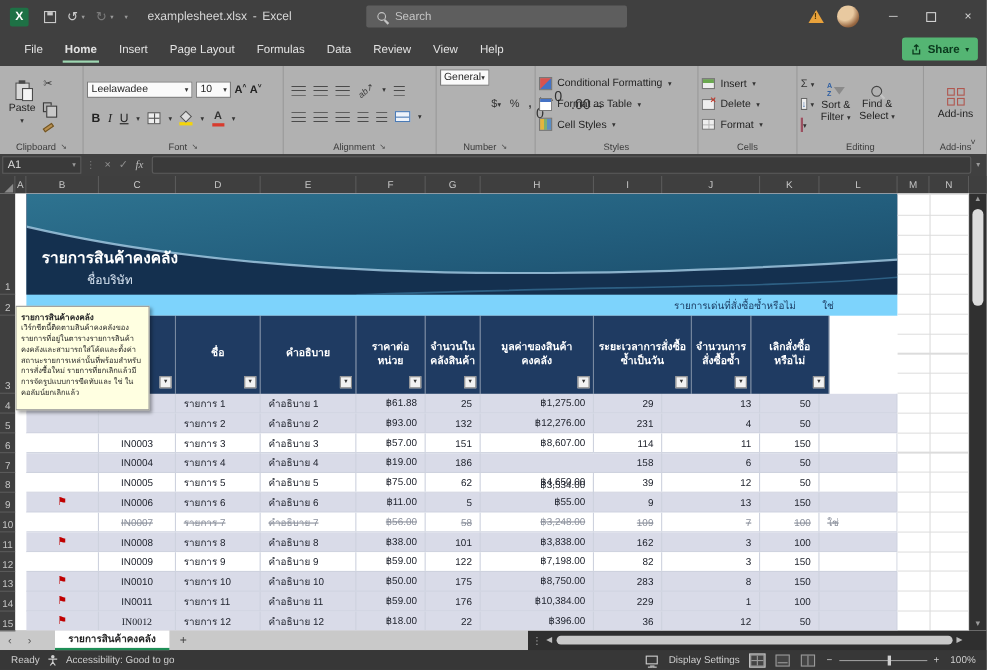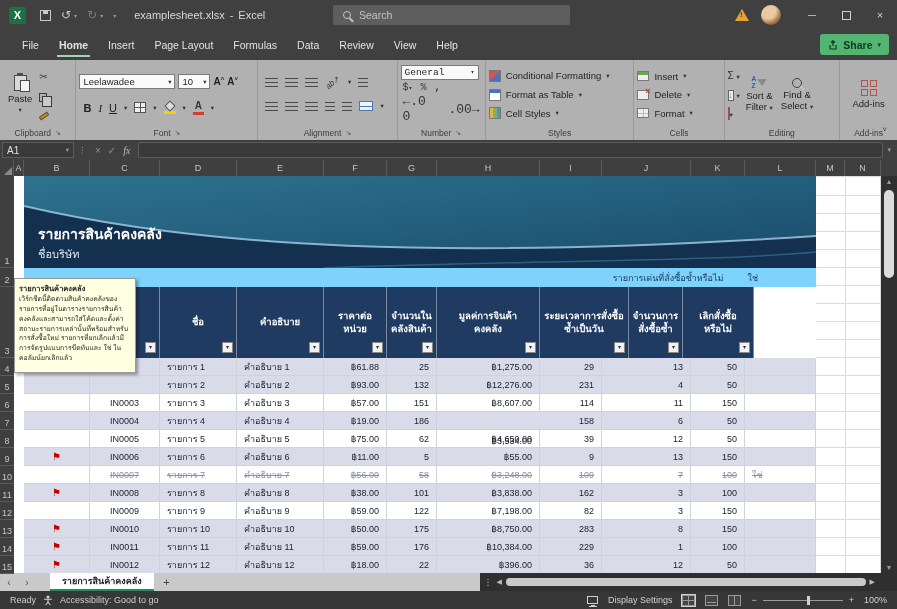--- a/index.html
+++ b/index.html
@@ -65,21 +65,21 @@
   .bar-yellow { width:12px; height:3px; background:#f3d40c; margin-top:1px; }
   .bar-red { width:11px; height:3px; background:#d83b2d; margin-top:1px; }
   .icon-bucket { width:8px; height:8px; border:1px solid #555; transform:rotate(45deg); background:#ddd; }
   .fontA { font-size:10px; font-weight:bold; color:#333; }
   .lines { width:13px; height:9px; background:repeating-linear-gradient(to bottom,#4a4a4a 0 1px,transparent 1px 4px); }
   .lines.short { width:10px; }
   .align-rows { display:flex; flex-direction:column; justify-content:space-evenly; }
   .arow { display:flex; align-items:center; gap:7px; padding:0 4px; }
   .orient { font-size:8px; transform:rotate(-40deg); color:#3a3a3a; font-style:italic; }
   .icon-merge { width:14px; height:10px; border:1px solid #4a7ab5; background:linear-gradient(#4a7ab5,#4a7ab5) 0 50%/100% 1px no-repeat,#eef3fa; }
-  .num-rows { display:flex; flex-direction:column; justify-content:space-evenly; width:100%;font-family:Liberation Mono, monospace; }
+  .num-rows { display:flex; flex-direction:row; justify-content:space-evenly; width:100%; }
   .nrow { display:flex; align-items:center; gap:8px; padding:0 2px; font-size:10px; color:#333; }
   .dec { font-size:13px; letter-spacing:0; }
   .style-rows { display:flex; flex-direction:column; justify-content:space-evenly; }
   .srow { display:flex; align-items:center; gap:5px; font-size:9.5px; color:#1f1f1f; }
   .icon-cf { width:12px; height:12px; border:1px solid #777; background:linear-gradient(135deg,#d9534f 0 48%,#4472c4 52% 100%); }
   .icon-fat { width:12px; height:12px; border:1px solid #777; background:linear-gradient(#4472c4 0 3px,#fff 3px) ,#fff; }
   .icon-cs { width:12px; height:12px; border:1px solid #777; background:linear-gradient(90deg,#e3b53e 0 33%,#7fb06e 33% 66%,#5b8ec4 66%); }
   .icon-ins { width:12px; height:10px; border:1px solid #777; background:linear-gradient(#6aa84f 0 3px,#eee 3px); }
   .icon-del { width:12px; height:10px; border:1px solid #777; background:#eee; position:relative; }
   .icon-del::after { content:"×"; position:absolute; right:-2px; top:-5px; color:#c0392b; font-size:9px; font-weight:bold; }
@@ -119,21 +119,21 @@
   .cells { position:relative; width:867px; background:#fff; overflow:hidden; }
   .vscroll { width:16px; background:#303030; position:relative; }
   .vs-up { position:absolute; top:2px; left:0; right:0; text-align:center; color:#9a9a9a; font-size:7px; }
   .vs-thumb { position:absolute; top:14px; left:3px; width:10px; height:88px; background:#dcdcdc; border-radius:5px; }
   .vs-down { position:absolute; bottom:2px; left:0; right:0; text-align:center; color:#9a9a9a; font-size:7px; }
 
   .banner { position:absolute; left:10px; top:0; width:792px; height:92px; overflow:hidden; background:#16365c; }
   .banner svg { position:absolute; inset:0; }
   .banner-text { position:absolute; left:14px; bottom:5px; z-index:2; color:#fff; }
   .banner-title { font-size:14px; font-weight:bold; }
-  .banner-sub { font-size:11px; color:#dce8f5; }
+  .banner-sub { font-size:11px; color:#dce8f5;text-align:center; }
 
   .note-row { position:absolute; left:10px; top:92px; width:792px; height:19px; display:flex; align-items:center; justify-content:flex-end; gap:24px; padding-right:58px; font-size:9px; color:#17365d; background:#7dd3fc; }
 
   .inv-table { position:absolute; left:10px; top:111px; width:792px; }
   .inv-header { display:flex; height:71px; }
   .inv-hcell { background:#1f3b62; color:#fff; font-weight:bold; font-size:9.5px; position:relative; display:flex; flex-direction:column; align-items:center; justify-content:center; line-height:1.3; border-right:1px solid rgba(255,255,255,.4); text-align:center; }
   .filter-btn { position:absolute; right:3px; bottom:5px; width:11px; height:11px; background:#f2f2f2; border:1px solid #8a8a8a; color:#333; font-size:6px; display:flex; align-items:center; justify-content:center; }
   .inv-row { display:flex; height:18px; font-size:9px; align-items:center; background:#fff; border-bottom:1px solid #ced2de; color:#20242e; }
   .inv-row.shaded { background:#d9dbe8; }
   .inv-row.strike { color:#8a8f9b; text-decoration:line-through; }
@@ -541,21 +541,21 @@
             <span>ราคาต่อ</span>
             <span>หน่วย</span>
             <div class="filter-btn">▾</div>
           </div>
           <div class="inv-hcell" style="width: 50px;">
             <span>จำนวนใน</span>
             <span>คลังสินค้า</span>
             <div class="filter-btn">▾</div>
           </div>
           <div class="inv-hcell" style="width: 103px;">
-            <span>มูลค่การจินค้า</span>
+            <span>มูลค่าของสินค้า</span>
             <span>คงคลัง</span>
             <div class="filter-btn">▾</div>
           </div>
           <div class="inv-hcell" style="width: 89px;">
             <span>ระยะเวลาการสั่งซื้อ</span>
             <span>ซ้ำเป็นวัน</span>
             <div class="filter-btn">▾</div>
           </div>
           <div class="inv-hcell" style="width: 54px;">
             <span>จำนวนการ</span>
@@ -717,21 +717,21 @@
             <div class="cellx al-r" style="width: 103px;">฿10,384.00</div>
             <div class="cellx al-r" style="width: 62px;">229</div>
             <div class="cellx al-r" style="width: 89px;">1</div>
             <div class="cellx al-r" style="width: 54px;">100</div>
             <div class="cellx al-l" style="width: 71px;"></div>
           </div>
           <div class="inv-row shaded">
             <div class="cellx al-c" style="width: 66px;">
               <span class="flag-glyph">⚑</span>
             </div>
-            <div class="cellx al-c" style="width: 70px;">IN0012</div>
+            <div class="cellx al-c" style="width: 70px; font-family: Liberation Serif, serif;">IN0012</div>
             <div class="cellx al-l" style="width: 77px;">รายการ 12</div>
             <div class="cellx al-l" style="width: 87px;">คำอธิบาย 12</div>
             <div class="cellx al-r" style="width: 63px;">฿18.00</div>
             <div class="cellx al-r" style="width: 50px;">22</div>
             <div class="cellx al-r" style="width: 103px;">฿396.00</div>
             <div class="cellx al-r" style="width: 62px;">36</div>
             <div class="cellx al-r" style="width: 89px;">12</div>
             <div class="cellx al-r" style="width: 54px;">50</div>
             <div class="cellx al-l" style="width: 71px;"></div>
           </div>

